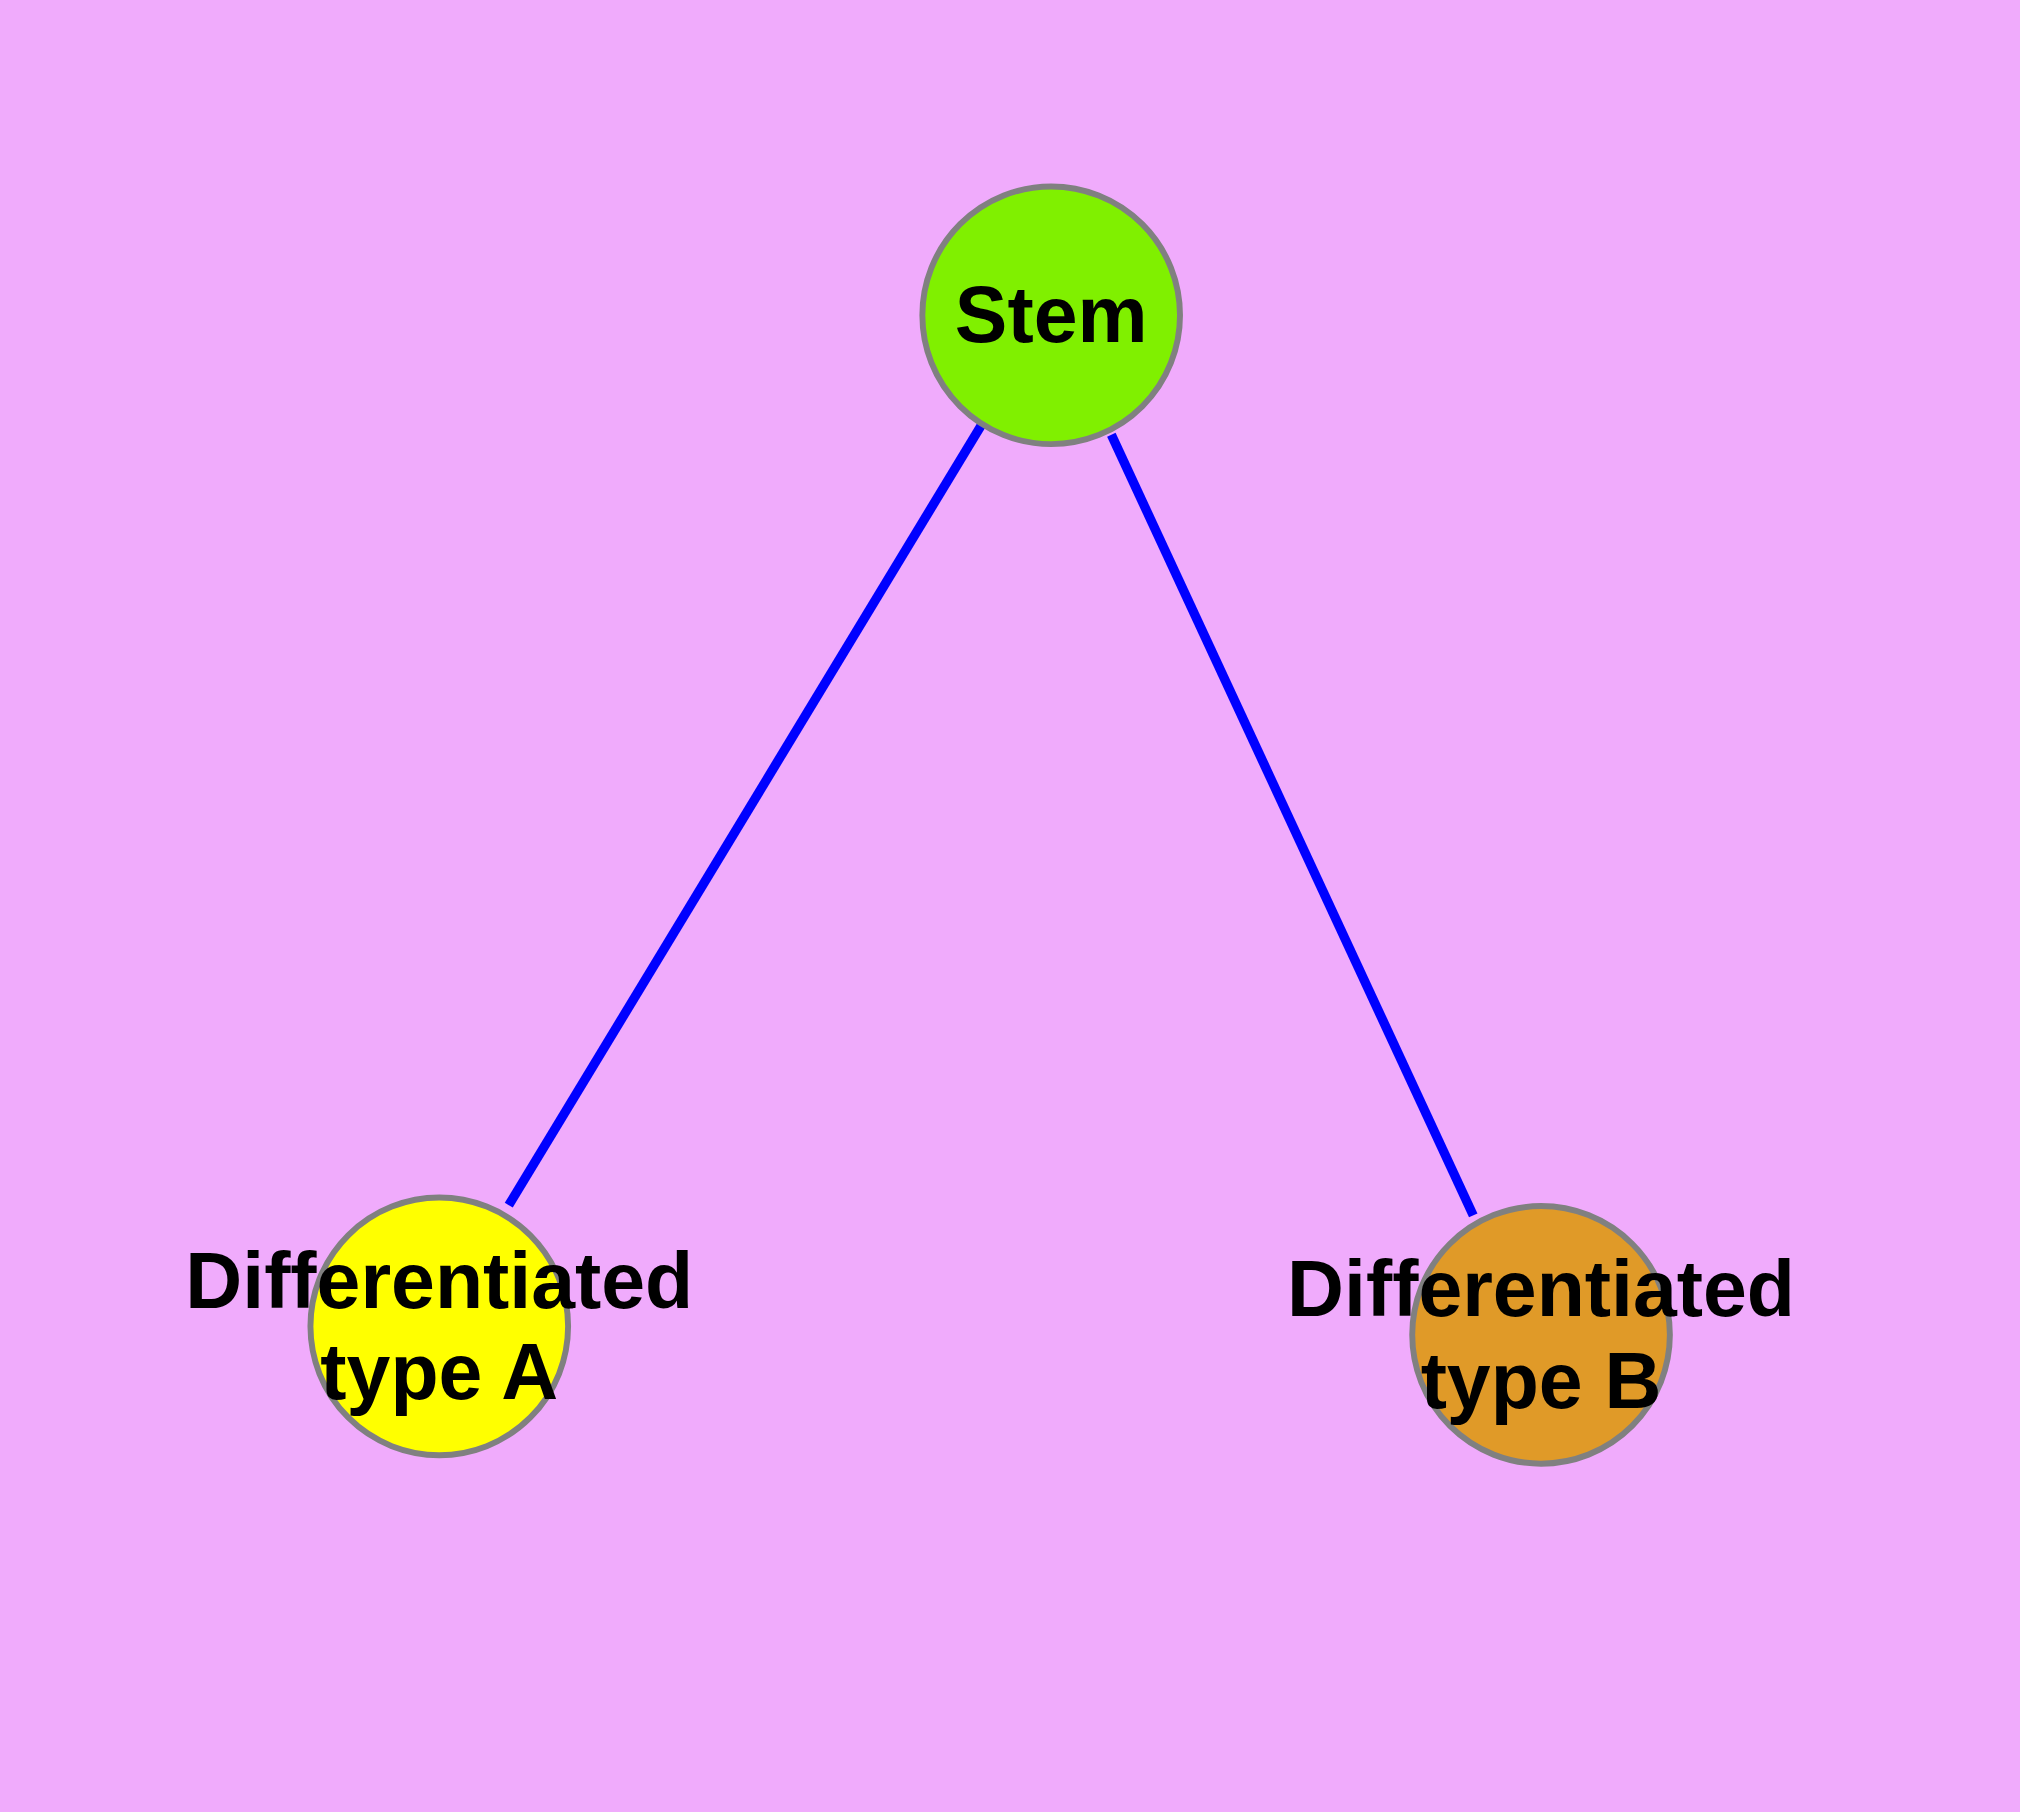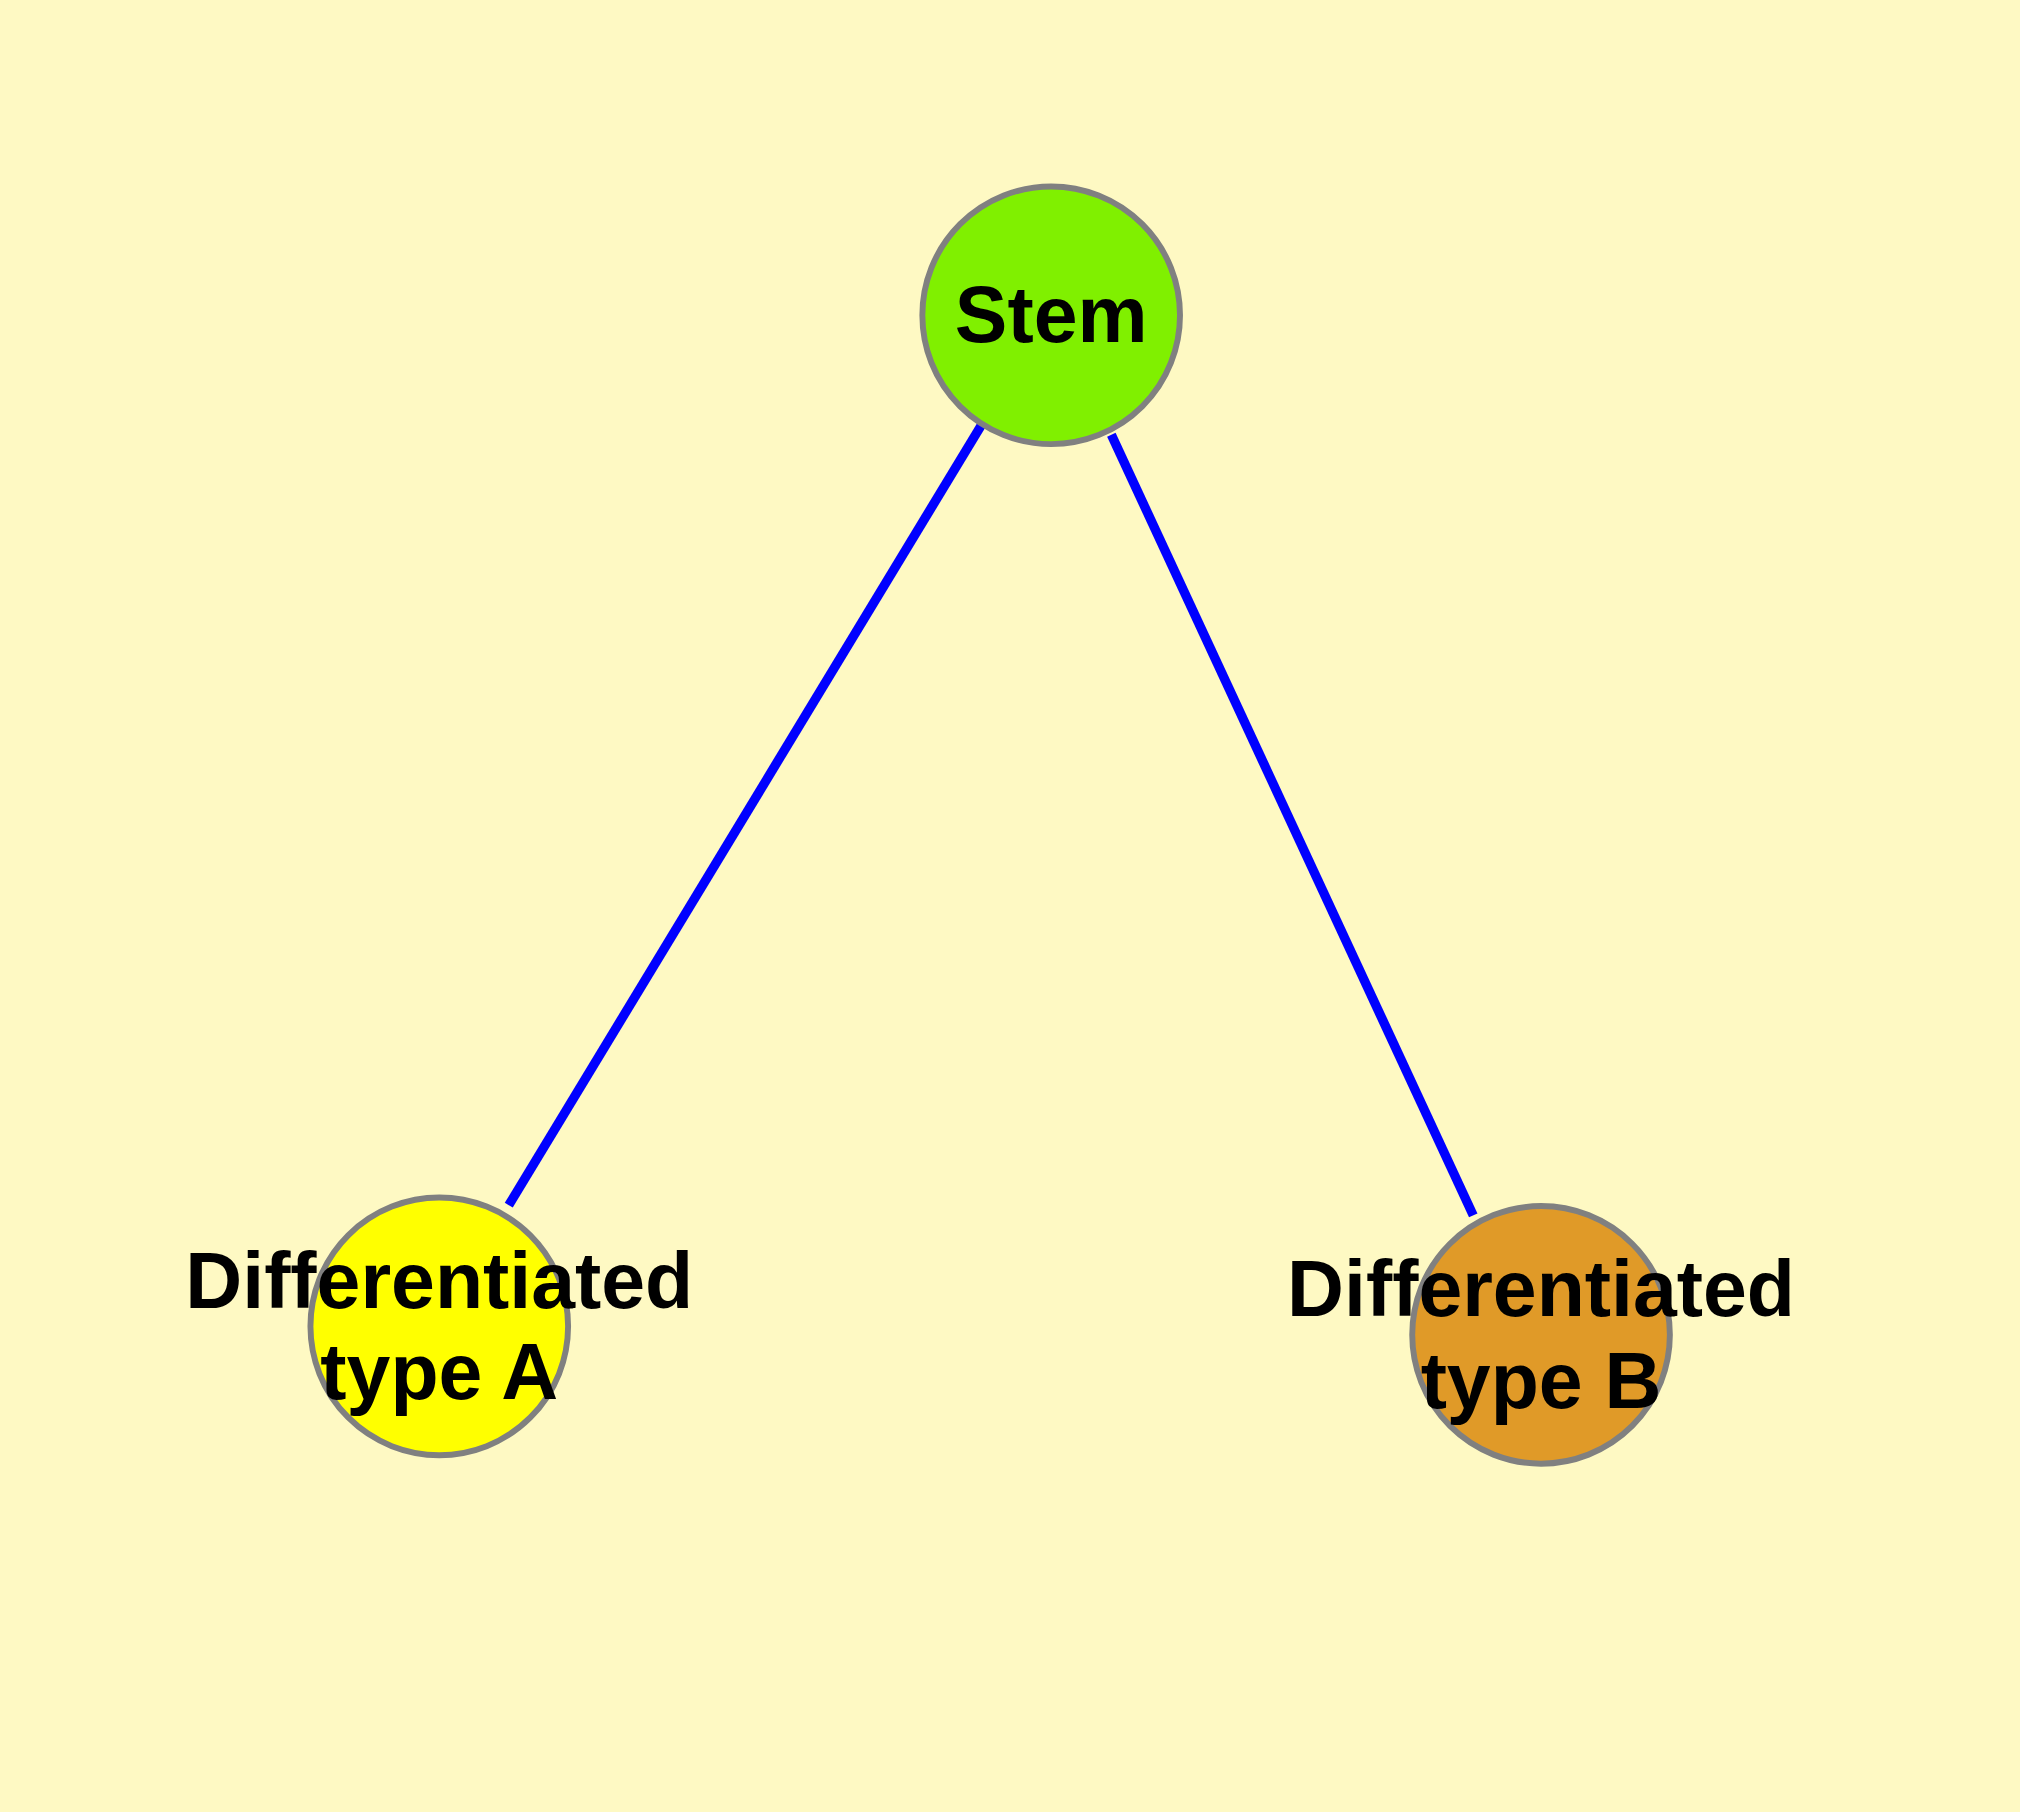--- a/index.html
+++ b/index.html
@@ -27,21 +27,21 @@
     font-family: "Liberation Sans", sans-serif;
     font-weight: bold;
     fill: #000000;
     text-anchor: middle;
     white-space: pre;
   }
 </style>
 </head>
 <body style="background: rgb(204, 204, 245);">
 
-<div id="canvas" style="width: 2021px; height: 1812px; background: #fef9c3;">
+<div id="canvas" style="width: 2021px; height: 1812px; background: #f0abfc;">
   <svg id="graph-svg" viewBox="0 0 2384 2138" xmlns="http://www.w3.org/2000/svg">
     <g id="edges-layer">
         <line x1="1158" y1="501" x2="600" y2="1422" stroke="#0000ff" stroke-width="11" stroke-linecap="butt"></line>
         <line x1="1311" y1="513" x2="1738" y2="1434" stroke="#0000ff" stroke-width="11" stroke-linecap="butt"></line>
       </g>
     <g id="nodes-layer">
         <circle cx="1240" cy="372" r="152" fill="#80f000" stroke="#808080" stroke-width="7"></circle>
         <circle cx="518" cy="1565" r="152" fill="#ffff00" stroke="#808080" stroke-width="7"></circle>
         <circle cx="1818" cy="1575" r="152" fill="#e09a28" stroke="#808080" stroke-width="7"></circle>
       </g>

